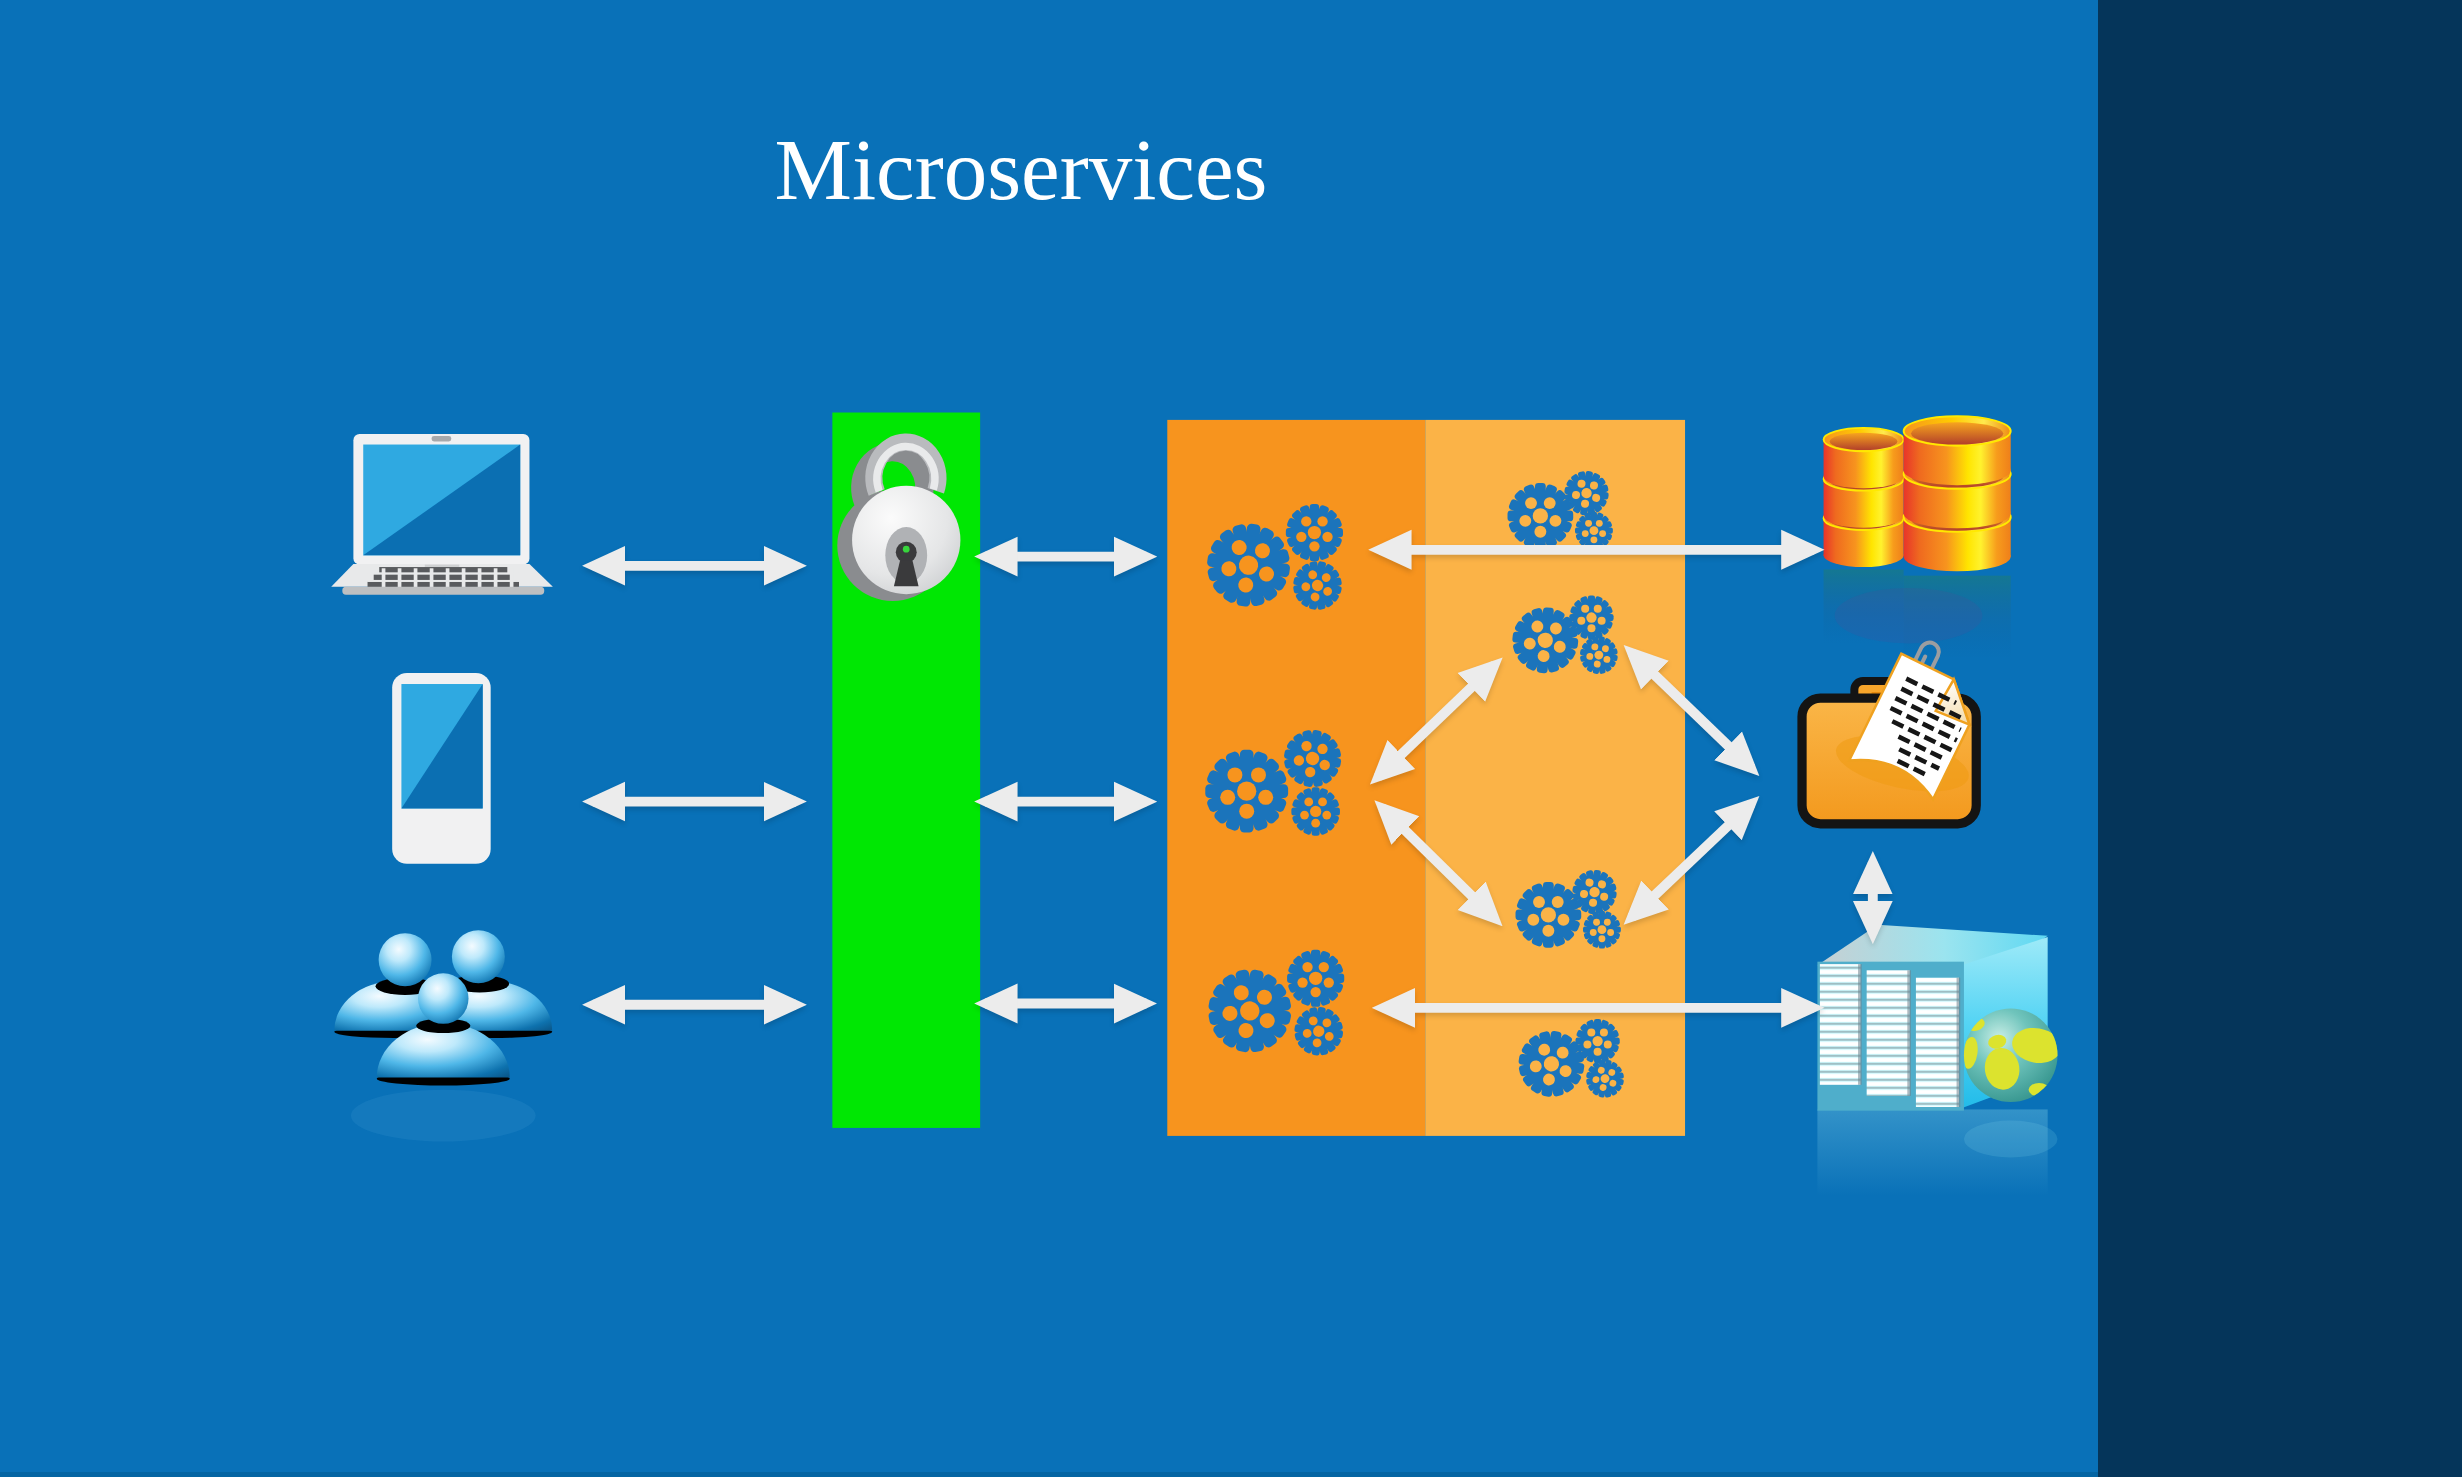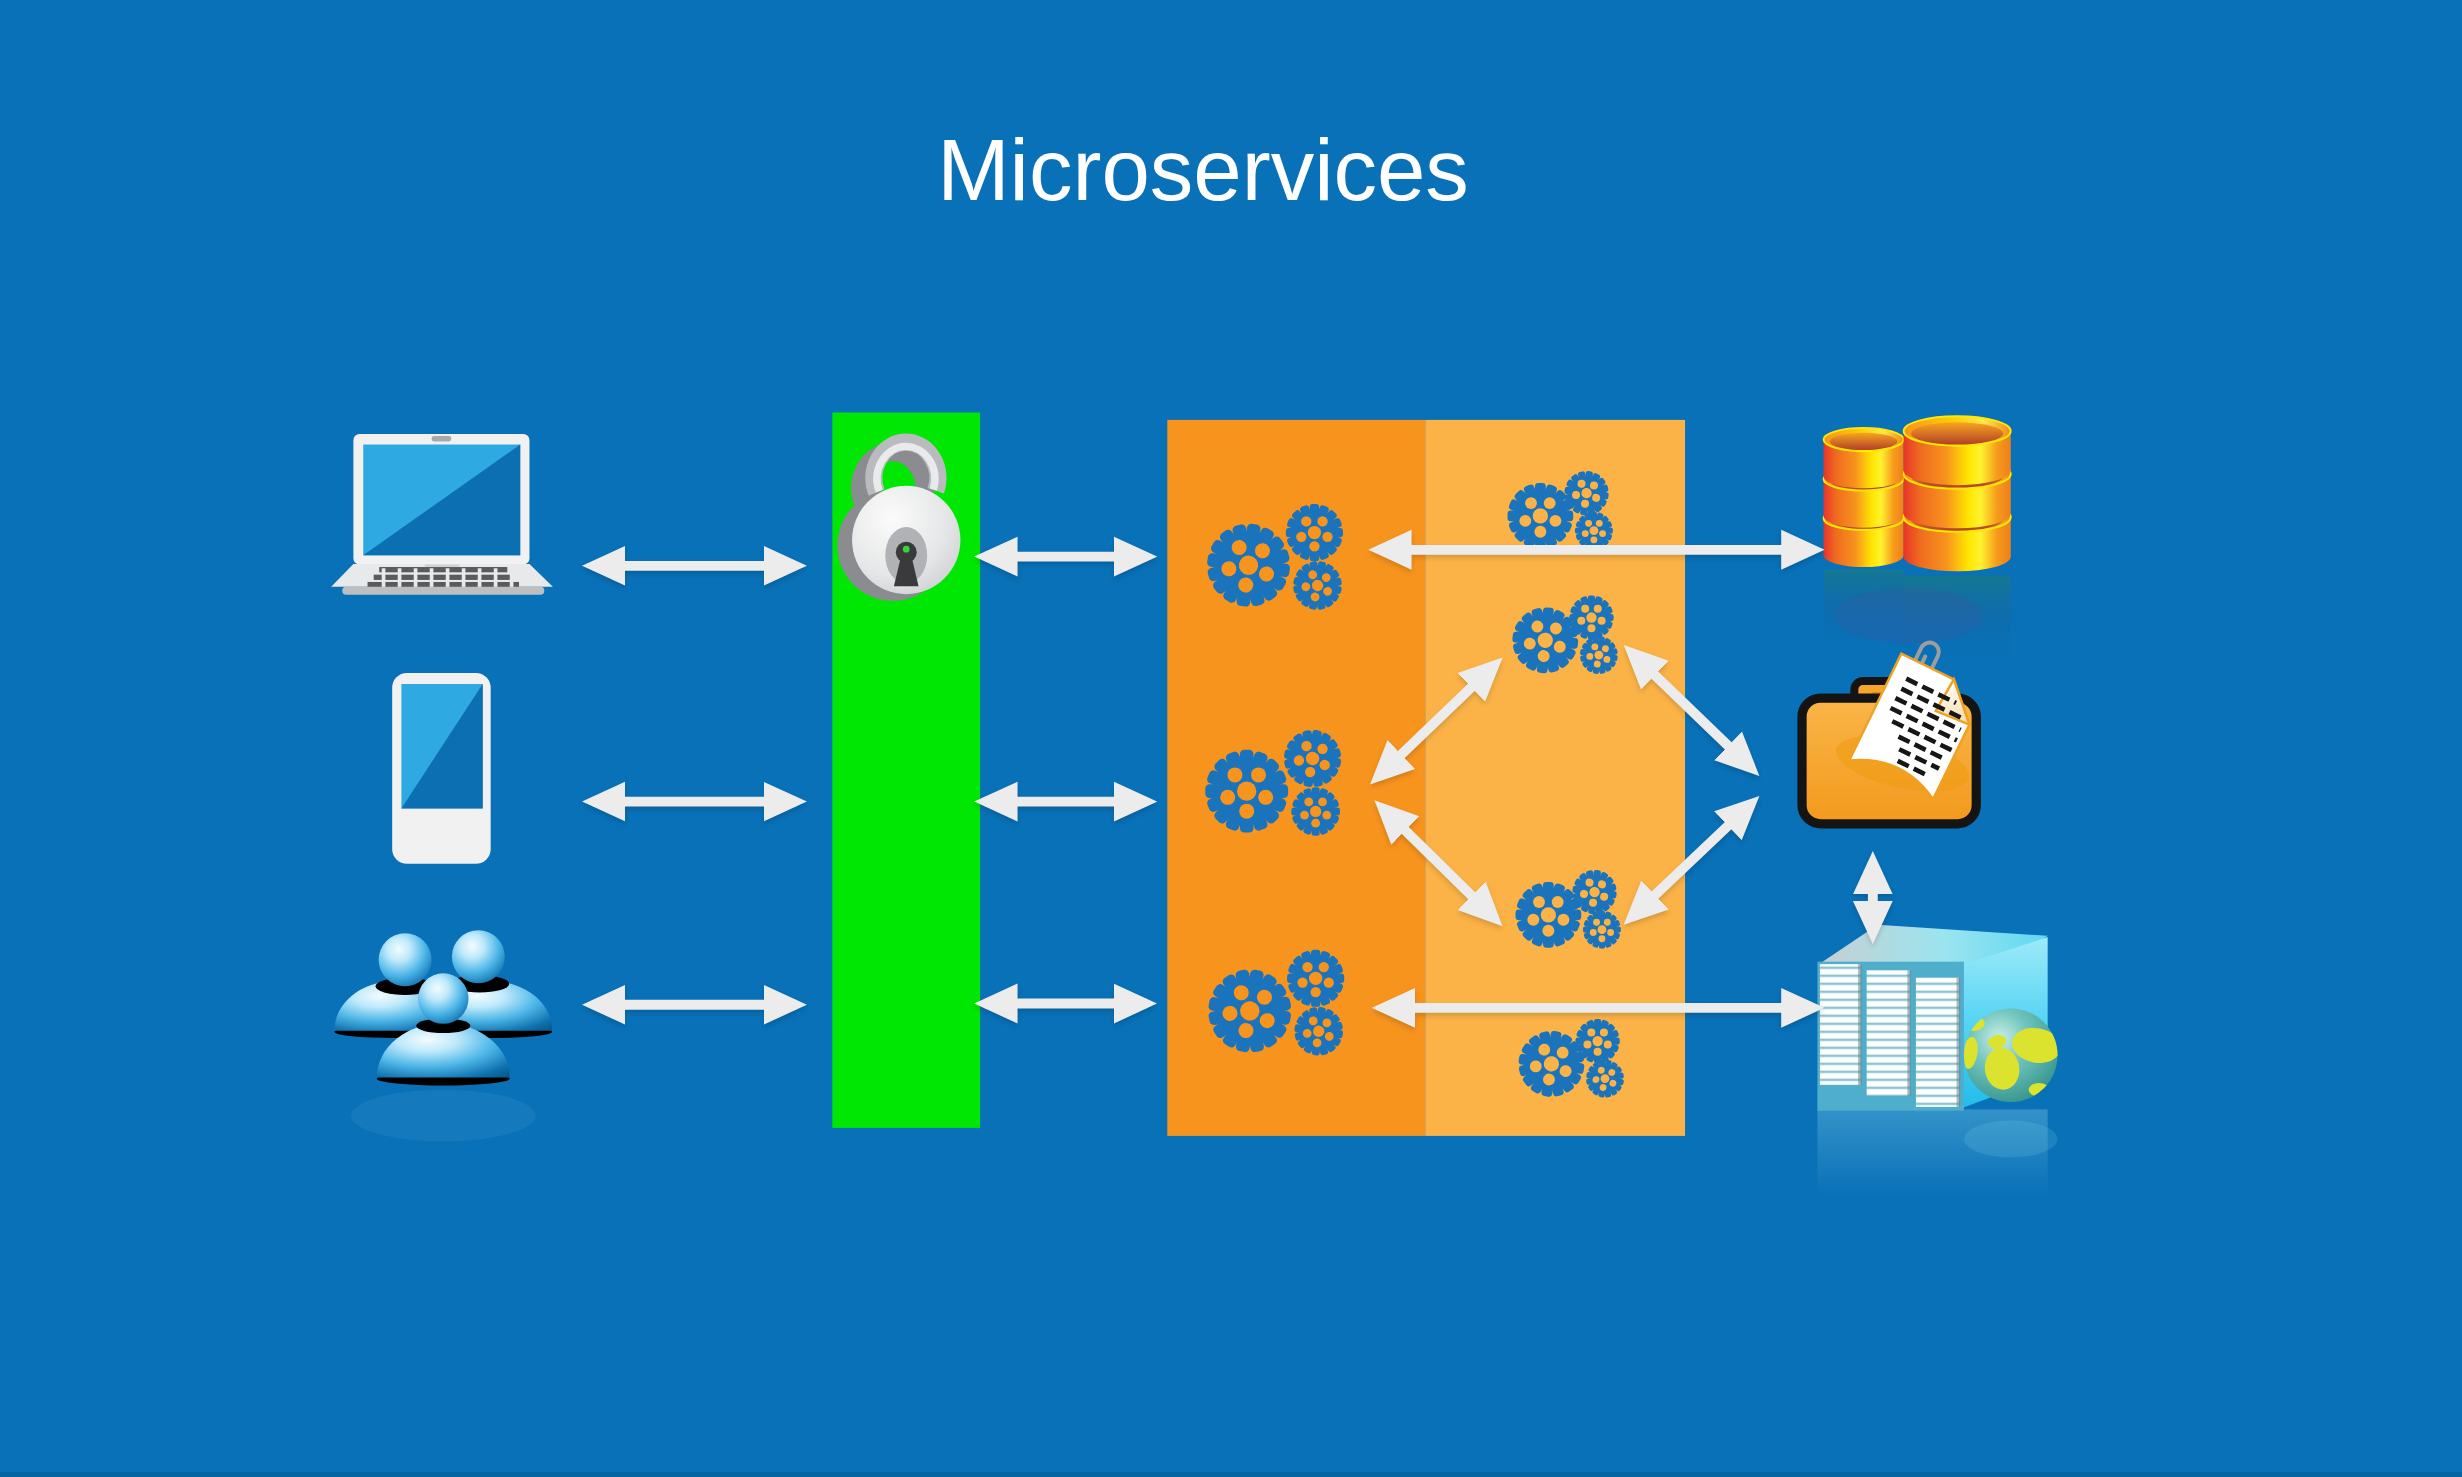--- a/index.html
+++ b/index.html
@@ -1,17 +1,17 @@
 <!DOCTYPE html>
 <html style="font-size:9.9px"><head>
 <meta charset="utf-8">
 <style>
   html,body{margin:0;padding:0;background:#05355a;}
-  #canvas{position:relative;width:2462px;height:1477px;background:#0971B8;overflow:hidden;
-          font-family:Liberation Sans, sans-serif;}
+  #canvas{position:relative;width:2098px;height:1477px;background:#0971B8;overflow:hidden;
+          font-family:Liberation Serif, serif;}
   #scene{position:absolute;left:0;top:0;}
   .title{position:absolute;left:0;top:126px;width:100%;display:flex;justify-content:center;
          gap:99px;transform:translateX(-28px);color:#ffffff;font-size:87px;font-weight:400;
          letter-spacing:0px;line-height:1;}
   .arrows{filter:drop-shadow(0 5px 4px rgba(0,0,0,0.15));}
   .arrow{stroke:#ECECEC;stroke-width:16;fill:none;}
   .gf{fill:#1B74BB;}
   .bottom-edge{position:absolute;left:0;bottom:0;width:100%;height:5.5px;background:#0565A3;}
 </style>
 </head>

